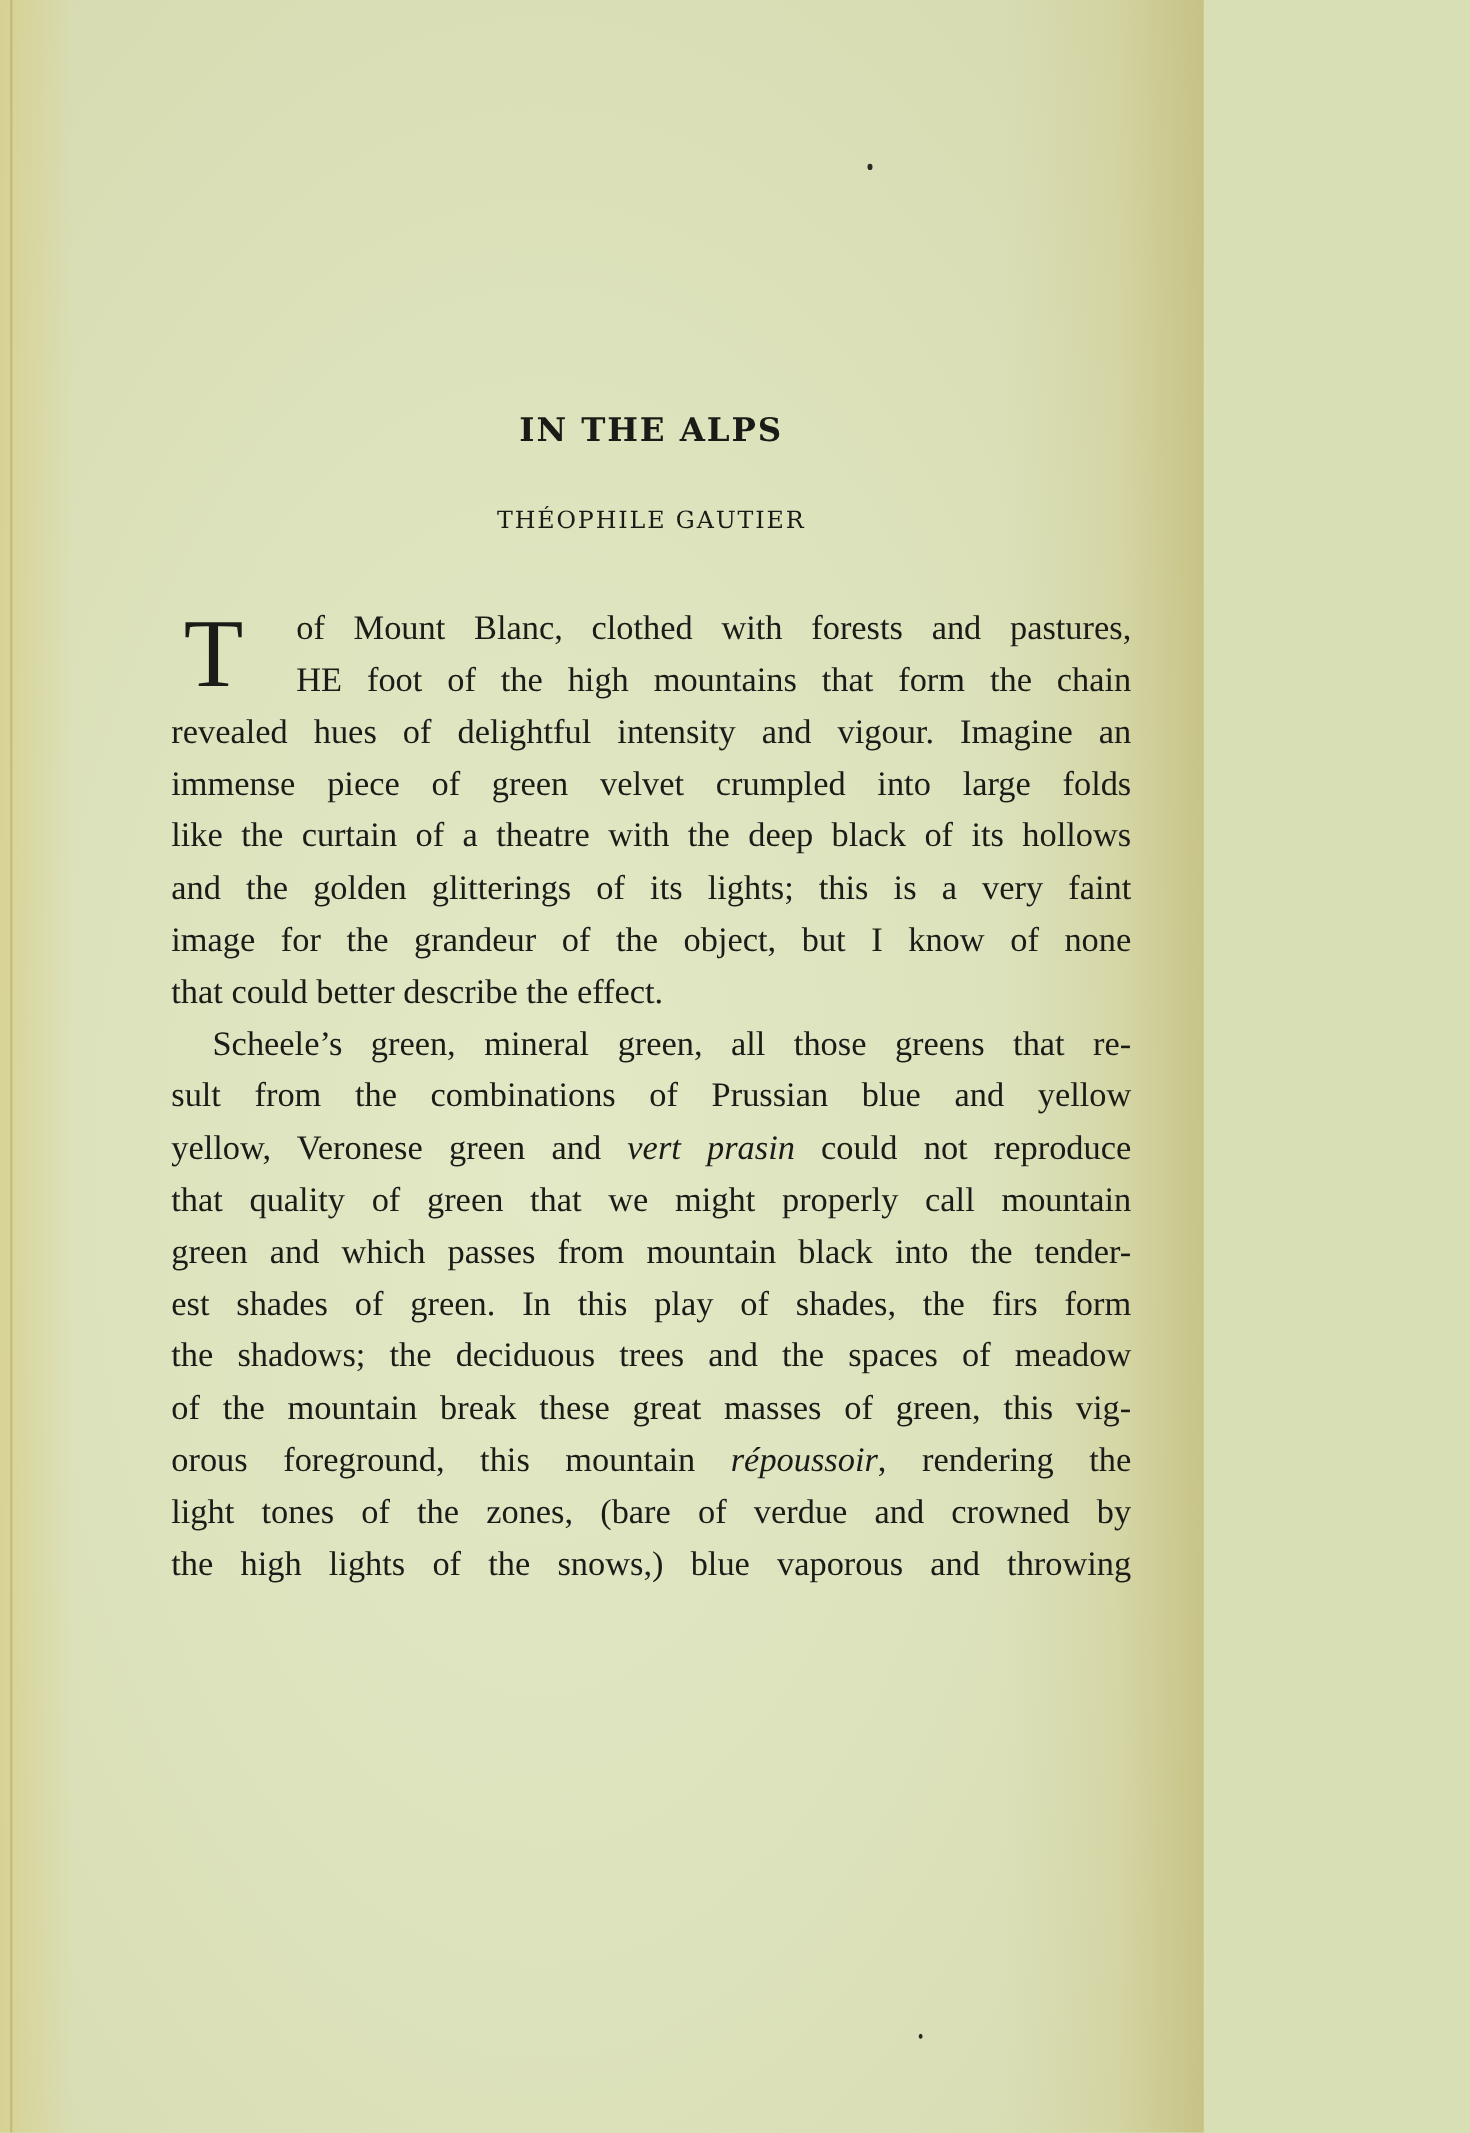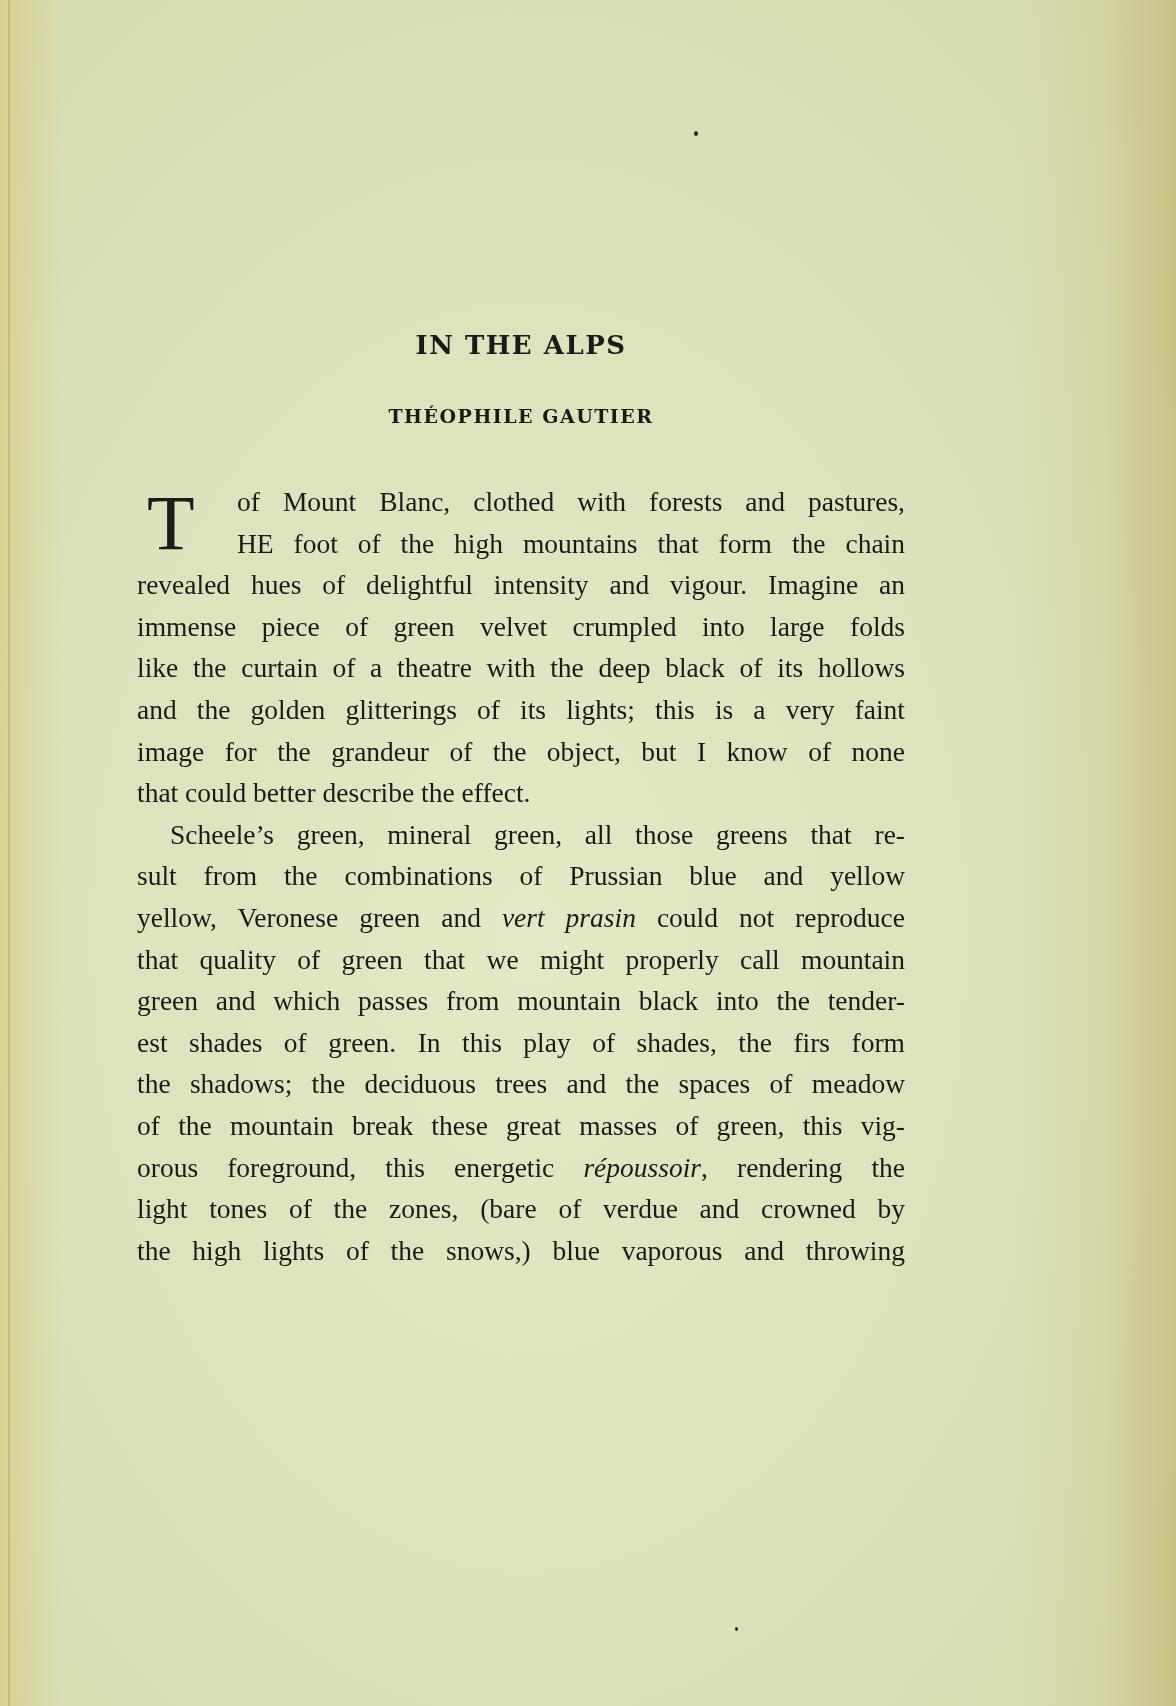--- a/index.html
+++ b/index.html
@@ -9,21 +9,21 @@
   body {
     width: 1176px;
     height: 1706px;
     overflow: hidden;
     position: relative;
     background: #d9dfb4;
   }
   .page {
     position: absolute;
     left: 0; top: 0;
-    width: 1176px;
+    width: 963px;
     height: 1706px;
     background:
       linear-gradient(90deg, rgba(214,200,120,0.55) 0px, rgba(214,200,120,0) 60px),
       linear-gradient(270deg, rgba(190,182,110,0.65) 0px, rgba(200,190,120,0.25) 70px, rgba(200,190,120,0) 160px),
       radial-gradient(ellipse at 45% 55%, #e3e8c6 0%, #dde3bd 45%, #d6d9ae 100%);
   }
   .spine-line {
     position: absolute;
     left: 8px; top: 0;
     width: 2px; height: 1706px;
@@ -54,21 +54,21 @@
     color: #1a1a16;
     line-height: 30px;
   }
   .author {
     position: absolute;
     top: 404px;
     left: 0;
     width: 768px;
     text-align: center;
     font-family: "DejaVu Serif", serif;
-    font-weight: bold;
+    font-weight: normal;
     font-size: 19px;
     letter-spacing: 1.5px;
     color: #1a1a16;
     line-height: 24px;
   }
   .body-text {
     position: absolute;
     top: 481px;
     left: 0;
     width: 768px;
@@ -131,18 +131,18 @@
       <span class="line last">that could better describe the effect.</span>
 
       <span class="line indent-para">Scheele’s green, mineral green, all those greens that re-</span>
       <span class="line">sult from the combinations of Prussian blue and yellow</span>
       <span class="line"><span>yellow, Veronese green and </span><span class="it">vert prasin</span><span> could not reproduce</span></span>
       <span class="line">that quality of green that we might properly call mountain</span>
       <span class="line">green and which passes from mountain black into the tender-</span>
       <span class="line">est shades of green.   In this play of shades, the firs form</span>
       <span class="line">the shadows; the deciduous trees and the spaces of meadow</span>
       <span class="line">of the mountain break these great masses of green, this vig-</span>
-      <span class="line"><span>orous foreground, this energetic </span><span class="it">répoussoir</span><span>, rendering the</span></span>
+      <span class="line"><span>orous foreground, this mountain </span><span class="it">répoussoir</span><span>, rendering the</span></span>
       <span class="line">light tones of the zones, (bare of verdue and crowned by</span>
       <span class="line">the high lights of the snows,) blue vaporous and throwing</span>
     </div>
   </div>
 </div>
 
 </body></html>

